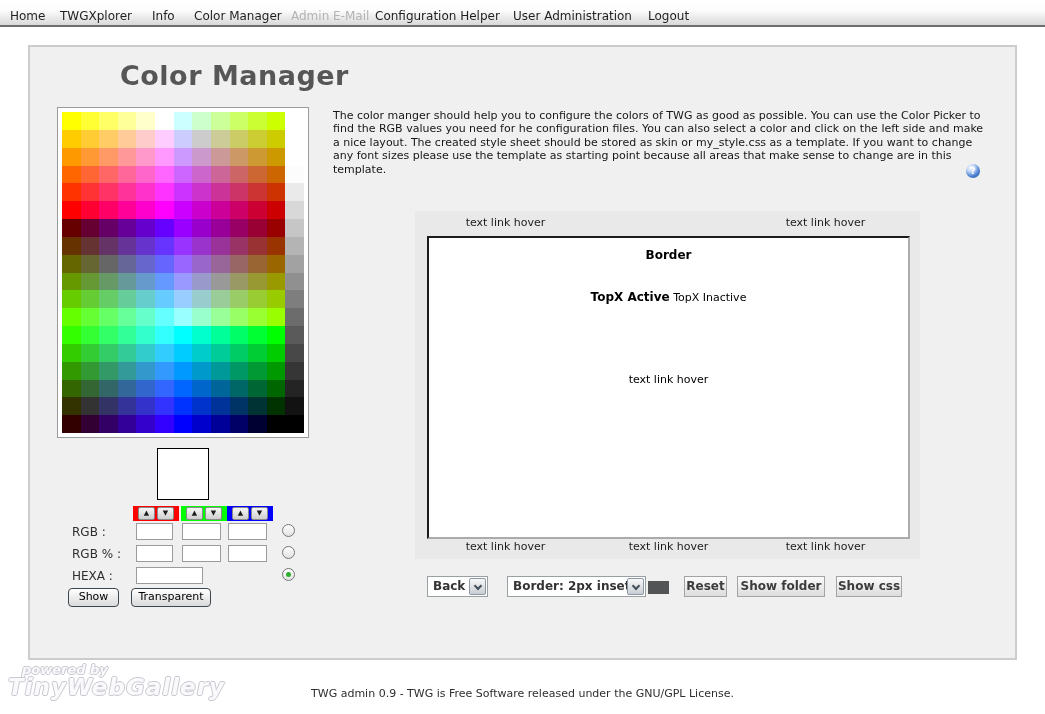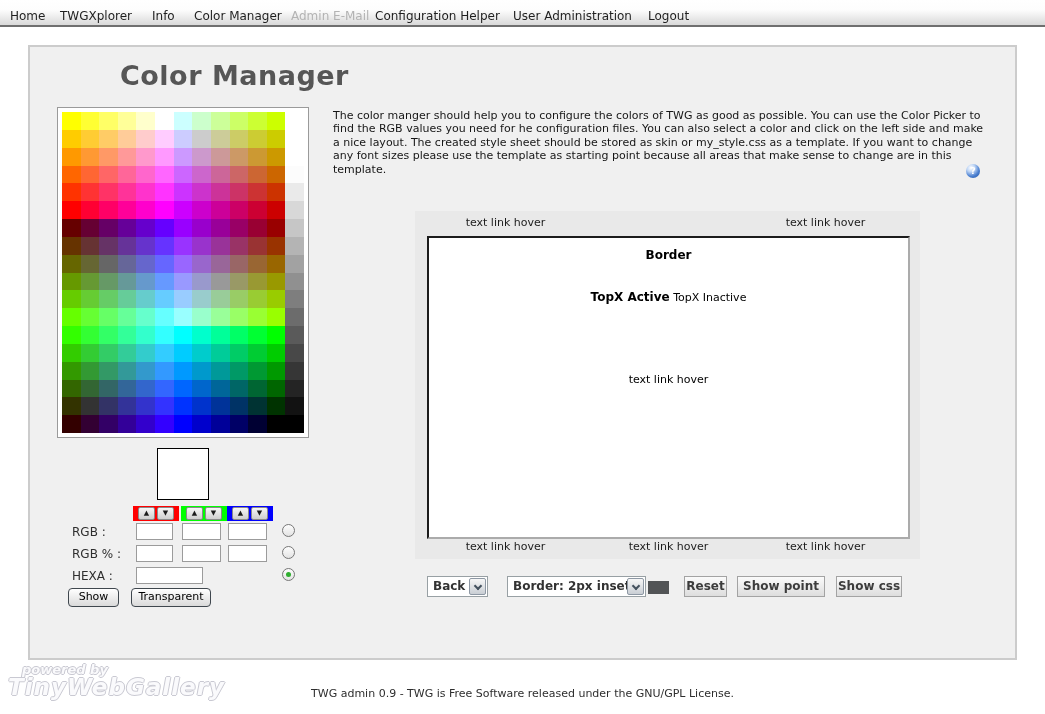--- a/index.html
+++ b/index.html
@@ -364,21 +364,21 @@
       </span>
   </div>
   <div class="xselect" style="left:477px;top:529px;width:139px">
     <span>Border: 2px inset</span>
     <span class="xarrow">
         <span class="chev"></span>
       </span>
   </div>
   <div class="cswatch" style="background: rgb(82, 84, 86);"></div>
   <div class="gbtn" style="left:654px;top:529px;width:43px">Reset</div>
-  <div class="gbtn" style="left:707px;top:529px;width:88px">Show point</div>
+  <div class="gbtn" style="left:707px;top:529px;width:88px">Show folder</div>
   <div class="gbtn" style="left:806px;top:529px;width:66px">Show css</div>
 
   <div class="swatchbox"></div>
 
   <div class="strip" style="left: 103px; background: rgb(255, 0, 0);">
     <div class="spin">▲</div>
     <div class="spin">▼</div>
   </div>
   <div class="strip" style="left: 151px; background: rgb(0, 255, 0);">
     <div class="spin">▲</div>

